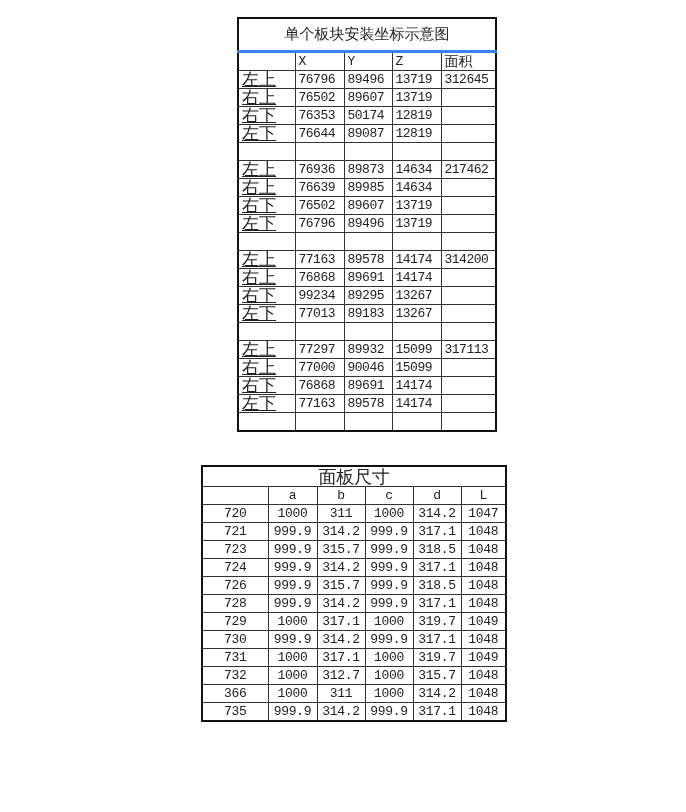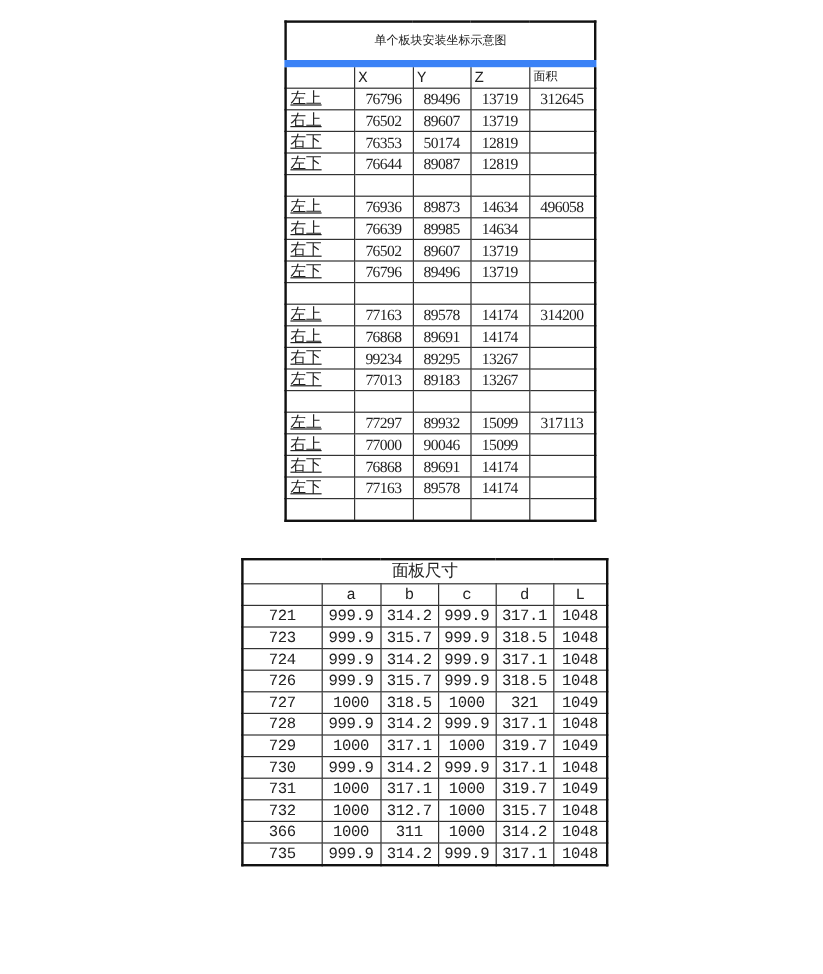--- a/index.html
+++ b/index.html
@@ -2,30 +2,30 @@
 <html><head>
 <meta charset="utf-8">
 <style>
   html, body { margin:0; padding:0; background:#ffffff; }
   body { width:686px; height:812px; position:relative; overflow:hidden;
          font-family: "DejaVu Sans", sans-serif; color:#222; }
   table { border-collapse: collapse; position:absolute; background:#fff; }
   td { border:1px solid #333; padding:0 3px; height:17px; line-height:17px;
        font-size:13px; white-space:nowrap; }
   .t1 { left:237px; top:17px; border:2px solid #111; }
-  .t1 td.title { height:31px; text-align:center; font-size:10px; border-bottom:6px solid #3b82f6;margin-top:16px; }
+  .t1 td.title { height:31px; text-align:center; font-size:15px; border-bottom:3px solid #3b82f6;margin-top:16px; }
   .t1 col.c0 { width:57px; } .t1 col.c1 { width:49px; } .t1 col.c2 { width:48px; }
   .t1 col.c3 { width:49px; } .t1 col.c4 { width:55px; }
-  .t1 td.lbl { text-decoration: underline; font-size:13px; }
+  .t1 td.lbl { text-decoration: underline; font-size:17px; }
   .t1 td.hdr { font-family:"Liberation Mono", monospace; }
-  .t1 td.hdr-area { font-size:10px;margin-left:12px; }
-  .t1 td.num { text-align:center; font-family:Liberation Serif, serif; letter-spacing:-0.5px;margin-left:26px; }
+  .t1 td.hdr-area { font-size:14px;margin-left:12px; }
+  .t1 td.num { text-align:left; font-family:Liberation Mono, monospace; letter-spacing:-0.5px;margin-left:26px; }
   .t2 { left:201px; top:465px; border:2px solid #111; }
   .t2 td { text-align:center; font-family:"Liberation Mono", monospace; letter-spacing:-0.3px; }
-  .t2 td.title { height:19px; font-family:"DejaVu Sans", sans-serif; font-size:14px; }
+  .t2 td.title { height:19px; font-family:"DejaVu Sans", sans-serif; font-size:18px; }
   .t2 col.c0 { width:66px; } .t2 col.c1 { width:49px; } .t2 col.c2 { width:48px; }
   .t2 col.c3 { width:48px; } .t2 col.c4 { width:48px; } .t2 col.c5 { width:45px; }
 </style>
 </head>
 <body>
 
 <table class="t1">
   <colgroup>
       <col class="c0">
       <col class="c1">
@@ -79,21 +79,21 @@
         <td></td>
         <td></td>
         <td></td>
       </tr>
 
   <tr>
     <td class="lbl">左上</td>
     <td class="num">76936</td>
     <td class="num">89873</td>
     <td class="num">14634</td>
-    <td class="num">496058</td>
+    <td class="num">217462</td>
   </tr>
   <tr>
     <td class="lbl">右上</td>
     <td class="num">76639</td>
     <td class="num">89985</td>
     <td class="num">14634</td>
     <td></td>
   </tr>
   <tr>
     <td class="lbl">右下</td>
@@ -208,20 +208,28 @@
     <td></td>
     <td>a</td>
     <td>b</td>
     <td>c</td>
     <td>d</td>
     <td>L</td>
   </tr>
   </tbody>
     <tbody id="t2-body">
       <tr>
+        <td>720</td>
+        <td>1000</td>
+        <td>311</td>
+        <td>1000</td>
+        <td>314.2</td>
+        <td>1047</td>
+      </tr>
+      <tr>
         <td>721</td>
         <td>999.9</td>
         <td>314.2</td>
         <td>999.9</td>
         <td>317.1</td>
         <td>1048</td>
       </tr>
       <tr>
         <td>723</td>
         <td>999.9</td>
@@ -238,28 +246,20 @@
         <td>317.1</td>
         <td>1048</td>
       </tr>
       <tr>
         <td>726</td>
         <td>999.9</td>
         <td>315.7</td>
         <td>999.9</td>
         <td>318.5</td>
         <td>1048</td>
-      </tr>
-      <tr>
-        <td>727</td>
-        <td>1000</td>
-        <td>318.5</td>
-        <td>1000</td>
-        <td>321</td>
-        <td>1049</td>
       </tr>
       <tr>
         <td>728</td>
         <td>999.9</td>
         <td>314.2</td>
         <td>999.9</td>
         <td>317.1</td>
         <td>1048</td>
       </tr>
       <tr>

